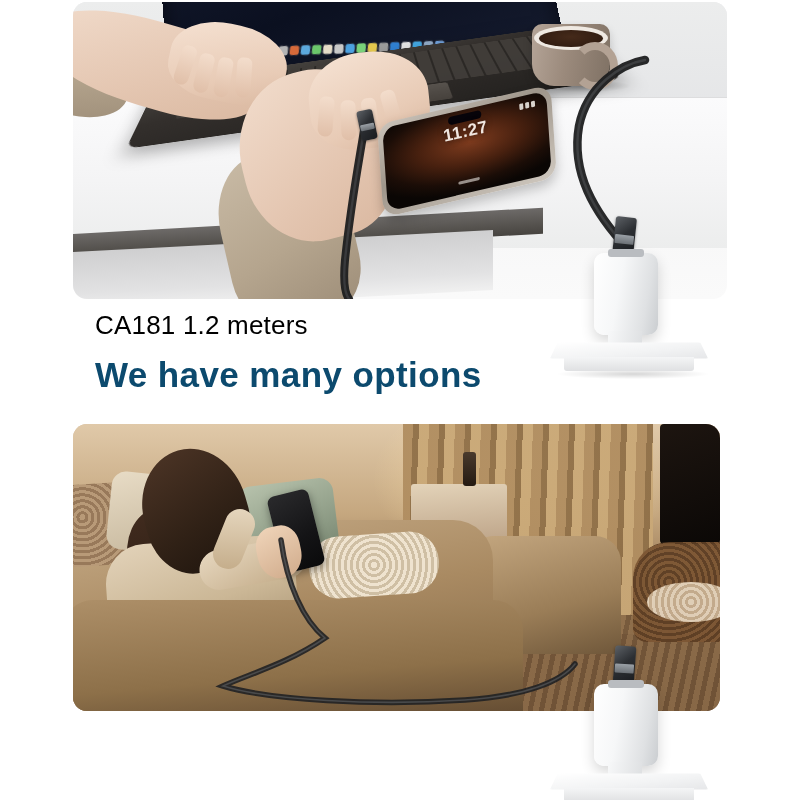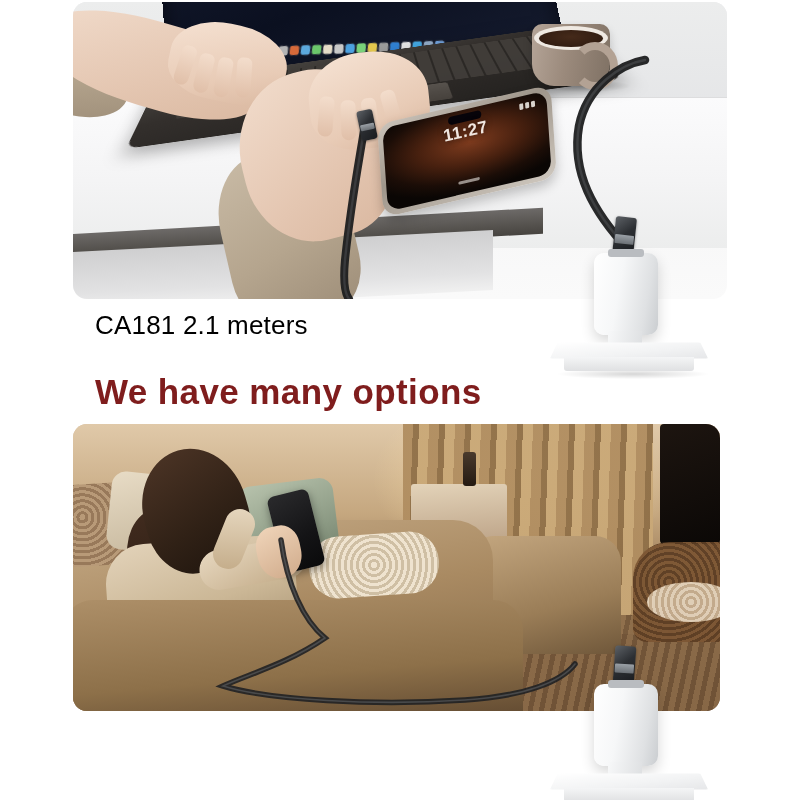--- a/index.html
+++ b/index.html
@@ -595,23 +595,23 @@
       <div class="adapter-port"></div>
       <div class="adapter-prong"></div>
     </div>
     <div class="pedestal" style="left:-32px; top:112px;">
       <div class="ped-shadow"></div>
       <div class="ped-top"></div>
       <div class="ped-front"></div>
     </div>
   </div>
 
-  <div class="caption" id="caption-ca181" style="color: rgb(0, 0, 0);">CA181 2.1 meters</div>
-
-  <div id="headline" style="color: #7f1d1d; margin-top: 17px;">We have many options</div>
+  <div class="caption" id="caption-ca181" style="color: rgb(0, 0, 0);">CA181 1.2 meters</div>
+
+  <div id="headline" style="color: #0c4a6e;">We have many options</div>
 
   <div class="photo" id="photo-living">
     <div class="lr-wall"></div>
     <div class="lr-glow"></div>
     <div class="lr-curtain"></div>
     <div class="lr-cabinet"></div>
     <div class="lr-vase"></div>
     <div class="tv-dark"></div>
     <div class="lr-rug"></div>
     <div class="lr-armchair"></div>

